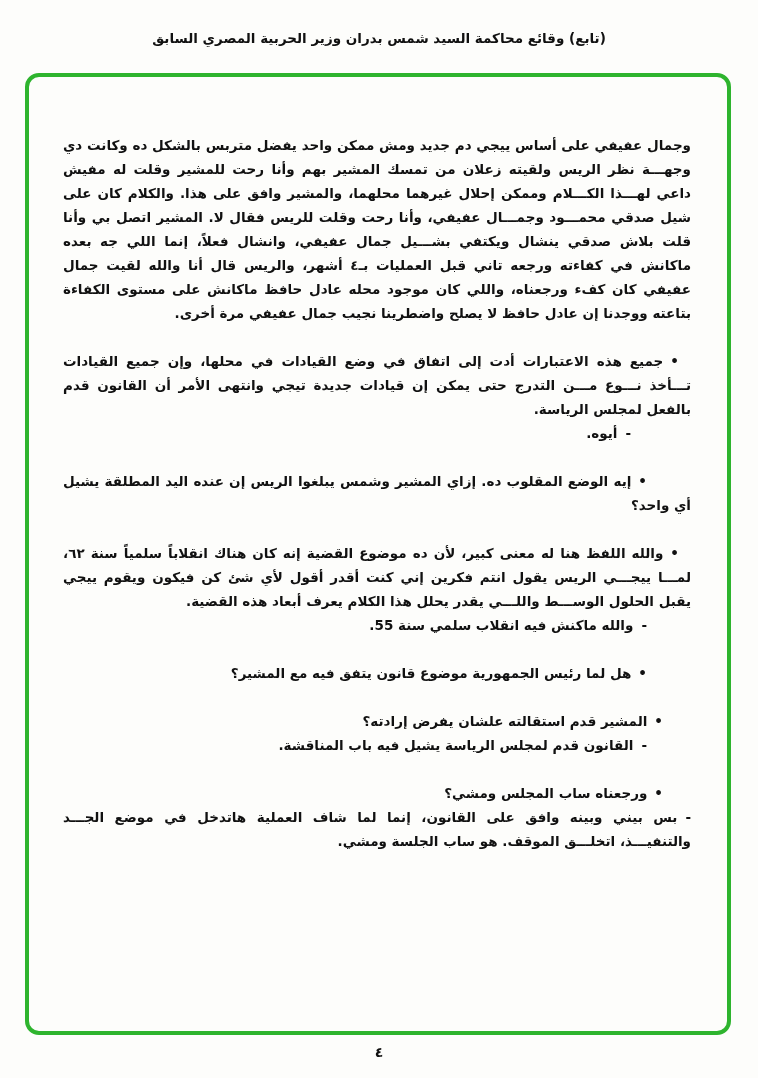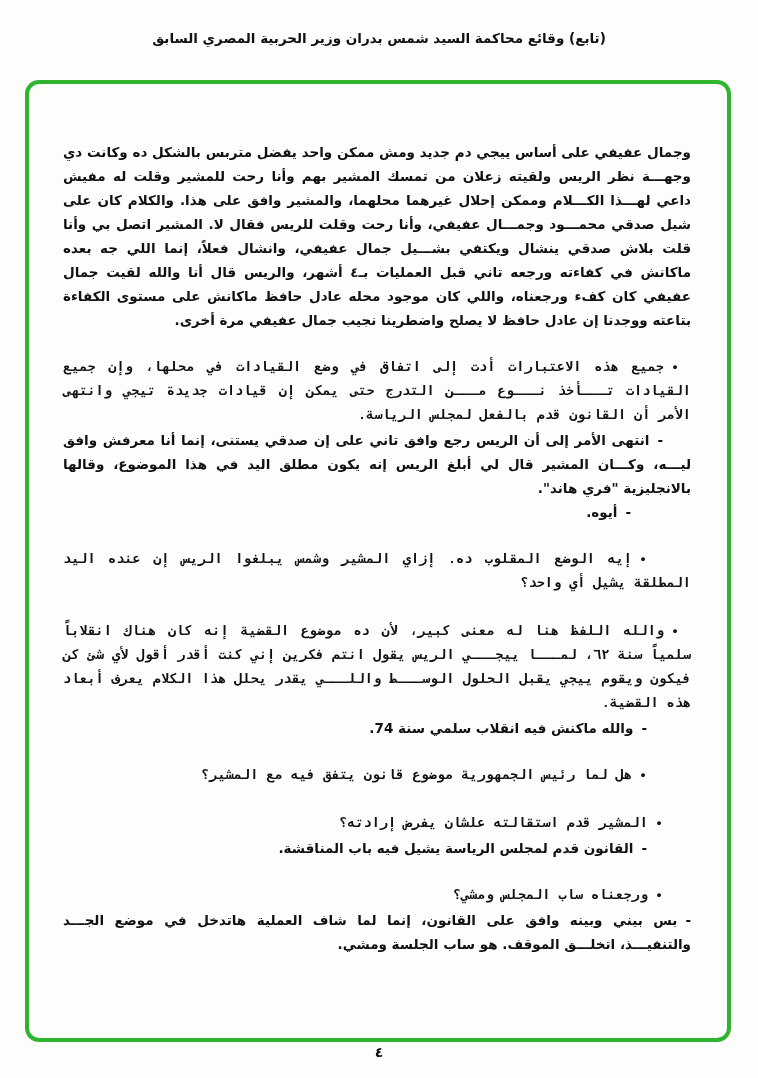--- a/index.html
+++ b/index.html
@@ -16,38 +16,38 @@
   }
   .header{
     position:absolute; top:30px; left:0; right:0;
     text-align:center;
     direction:rtl;
     font-size:13.5px; font-weight:bold;
     color:var(--ink);
   }
   .frame{
     position:absolute;
-    top:80px; left:25px;
+    top:73px; left:25px;
     width:706px; height:962px;
     box-sizing:border-box;
     border:4px solid var(--frame-green);
     border-radius:14px;
     overflow:hidden;
   }
   .content{
     direction:rtl;
     text-align:justify;
     padding:56px 36px 0 34px;
     font-size:13.5px;
     font-weight:bold;
     line-height:24px;
     color:var(--ink);
   }
   .content p{ margin:0; }
-  .blk.bullet{ margin-top:24px;font-family:Liberation Mono, monospace; }
+  .blk.bullet{ margin-top:24px; }
   .para{ margin-bottom:0; }
   .marker{ margin-left:7px; }
   .blk.dash .marker{ margin-left:8px; }
   .indent-0{ text-indent:0; }
   .indent-1{ text-indent:12px; }
   .indent-2{ text-indent:28px; }
   .indent-3{ text-indent:44px; }
   .indent-4{ text-indent:60px; }
   .page-number{
     position:absolute; bottom:18px; left:0; right:0;
@@ -61,25 +61,24 @@
 
 <div class="page">
 
   <div class="header">(تابع) وقائع محاكمة السيد شمس بدران وزير الحربية المصري السابق</div>
 
   <div class="frame">
     <div class="content">
       <div>
           <p class="para indent-0"><span>وجمال عفيفي على أساس ييجي دم جديد ومش ممكن واحد يفضل متربس بالشكل ده وكانت دي وجهـــة نظر الريس ولقيته زعلان من تمسك المشير بهم وأنا رحت للمشير وقلت له مفيش داعي لهـــذا الكـــلام وممكن إحلال غيرهما محلهما، والمشير وافق على هذا. والكلام كان على شيل صدقي محمـــود وجمـــال عفيفي، وأنا رحت وقلت للريس فقال لا. المشير اتصل بي وأنا قلت بلاش صدقي ينشال ويكتفي بشـــيل جمال عفيفي، وانشال فعلاً، إنما اللي جه بعده ماكانش في كفاءته ورجعه تاني قبل العمليات بـ٤ أشهر، والريس قال أنا والله لقيت جمال عفيفي كان كفء ورجعناه، واللي كان موجود محله عادل حافظ ماكانش على مستوى الكفاءة بتاعته ووجدنا إن عادل حافظ لا يصلح واضطرينا نجيب جمال عفيفي مرة أخرى.</span></p>
           <p class="blk bullet indent-1"><span class="marker">•</span><span>جميع هذه الاعتبارات أدت إلى اتفاق في وضع القيادات في محلها، وإن جميع القيادات تـــأخذ نـــوع مـــن التدرج حتى يمكن إن قيادات جديدة تيجي وانتهى الأمر أن القانون قدم بالفعل لمجلس الرياسة.</span></p>
-          <p class="blk dash indent-2"><span class="marker">-</span><span>انتهى الأمر إلى أن الريس رجع وافق تاني على إن صدقي يستنى، إنما أنا معرفش وافق ليـــه، وكـــان المشير قال لي أبلغ الريس إنه يكون مطلق اليد في هذا الموضوع، وقالها بالانجليزية "فري هاند".</span></p>
           <p class="blk dash indent-4"><span class="marker">-</span><span>أيوه.</span></p>
           <p class="blk bullet indent-3"><span class="marker">•</span><span>إيه الوضع المقلوب ده. إزاي المشير وشمس يبلغوا الريس إن عنده اليد المطلقة يشيل أي واحد؟</span></p>
           <p class="blk bullet indent-1"><span class="marker">•</span><span>والله اللفظ هنا له معنى كبير، لأن ده موضوع القضية إنه كان هناك انقلاباً سلمياً سنة ٦٢، لمـــا ييجـــي الريس يقول انتم فكرين إني كنت أقدر أقول لأي شئ كن فيكون ويقوم ييجي يقبل الحلول الوســـط واللـــي يقدر يحلل هذا الكلام يعرف أبعاد هذه القضية.</span></p>
-          <p class="blk dash indent-3"><span class="marker">-</span><span>والله ماكنش فيه انقلاب سلمي سنة 74.</span></p>
+          <p class="blk dash indent-3"><span class="marker">-</span><span>والله ماكنش فيه انقلاب سلمي سنة 55.</span></p>
           <p class="blk bullet indent-3"><span class="marker">•</span><span>هل لما رئيس الجمهورية موضوع قانون يتفق فيه مع المشير؟</span></p>
           <p class="blk bullet indent-2"><span class="marker">•</span><span>المشير قدم استقالته علشان يفرض إرادته؟</span></p>
           <p class="blk dash indent-3"><span class="marker">-</span><span>القانون قدم لمجلس الرياسة يشيل فيه باب المناقشة.</span></p>
           <p class="blk bullet indent-2"><span class="marker">•</span><span>ورجعناه ساب المجلس ومشي؟</span></p>
           <p class="blk dash indent-0"><span class="marker">-</span><span>بس بيني وبينه وافق على القانون، إنما لما شاف العملية هاتدخل في موضع الجـــد والتنفيـــذ، اتخلـــق الموقف. هو ساب الجلسة ومشي.</span></p>
         </div>
     </div>
   </div>
 
   <div class="page-number">٤</div>

